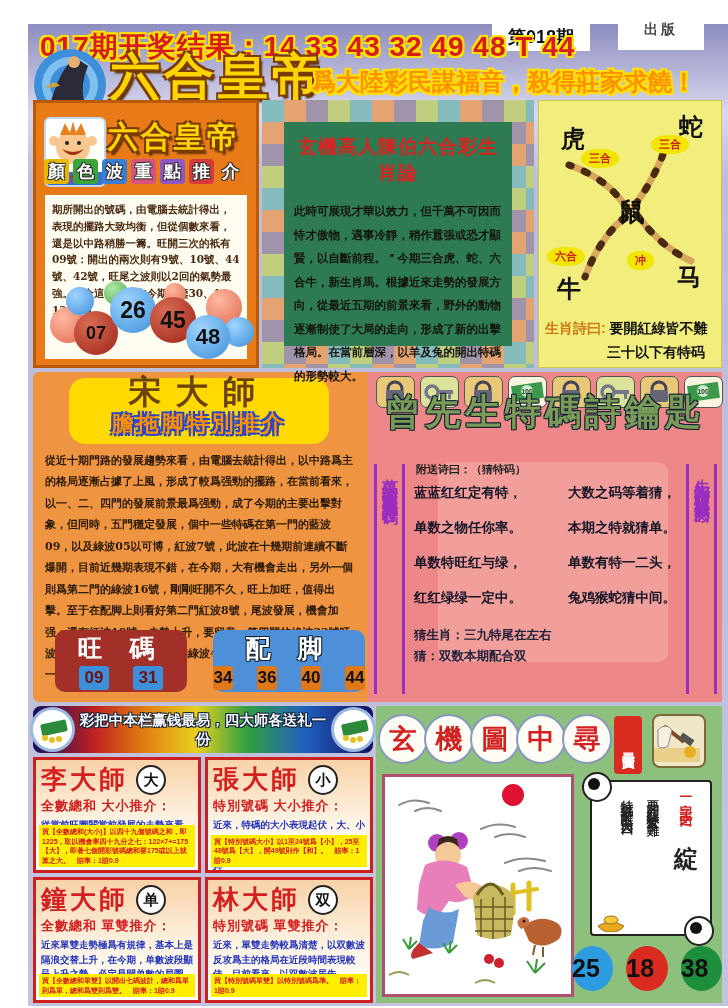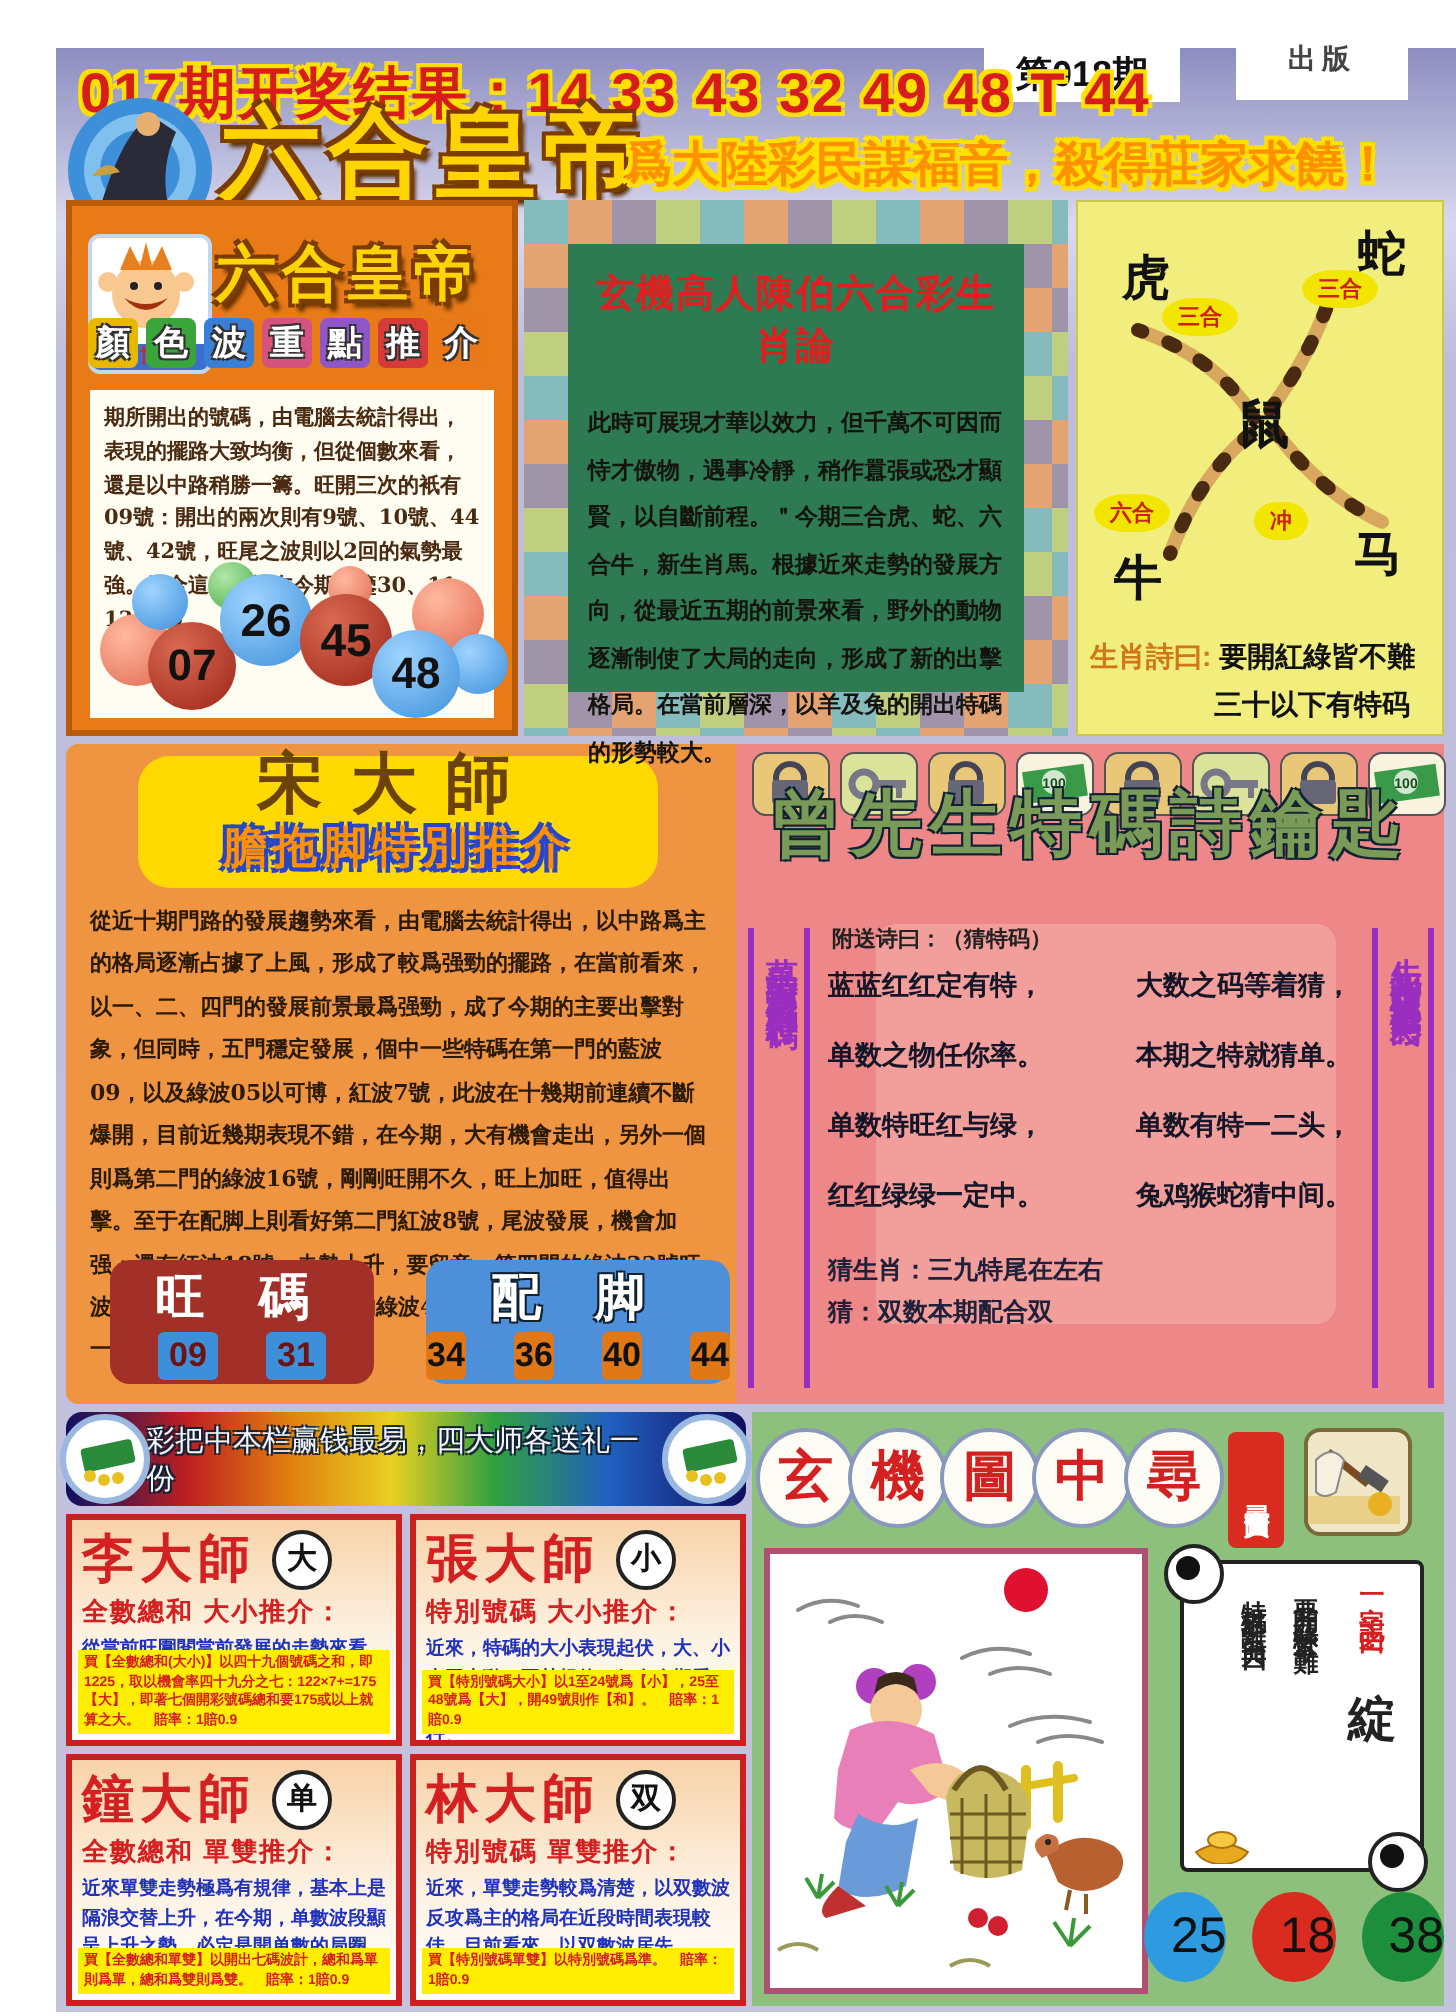--- a/index.html
+++ b/index.html
@@ -97,21 +97,21 @@
   .poem-row{display:flex;justify-content:space-between;margin-bottom:17px}
   .poem-row span{font-family:"DejaVu Serif",serif;font-size:13.5px;font-weight:bold;color:#151528;white-space:nowrap}
   .zeng-guess{left:46px;top:252px;font-size:12.5px;font-weight:bold;color:#20203a;font-family:"DejaVu Serif",serif;line-height:1.7}
   .tips-pill{left:38px;top:294px;width:238px;height:28px;background:#f5c58f;border:2px solid #6a4a1a;
     border-radius:14px;text-align:center;line-height:28px;font-size:14.5px;font-weight:bold;color:#111}
 
   
   .banner{left:33px;top:706px;width:340px;height:47px;border-radius:8px;
     background:linear-gradient(90deg,#101060,#c02020 18%,#e08010 33%,#e8d020 48%,#30a040 63%,#2060c0 80%,#101060)}
   .banner-text{position:absolute;left:40px;top:0;width:260px;height:47px;display:flex;align-items:center;justify-content:center;
-    font-size:14.5px;font-weight:normal;color:#f5f5ff;text-align:left}
+    font-size:14.5px;font-weight:bold;color:#f5f5ff;text-align:center}
   .medal{position:absolute;top:1px;width:45px;height:45px;border-radius:50%;background:#fff;border:3px solid #9ab8e0;box-sizing:border-box;overflow:hidden}
   .masters{left:33px;top:757px;width:340px;height:246px;display:grid;grid-template-columns:1fr 1fr;
     grid-template-rows:116px 126px;gap:4px}
   .master{background:linear-gradient(180deg,#f8d2a8,#fdf3e4 55%,#fff);border:3px solid #cc2020;box-sizing:border-box;
     position:relative;padding:2px 5px;overflow:hidden}
   .m-head{display:flex;align-items:center;gap:8px}
   .m-name{font-size:26px;font-weight:bold;color:#d42020;letter-spacing:3px}
   .m-badge{width:26px;height:26px;border:2px solid #222;border-radius:50%;text-align:center;line-height:26px;
     font-size:15px;font-weight:bold;color:#111;background:#fff}
   .m-sub{font-size:13px;font-weight:bold;color:#d42020;letter-spacing:1px;margin-top:0px}
@@ -131,21 +131,21 @@
   .scroll{left:206px;top:64px;width:136px;height:176px}
   .scroll-paper{position:absolute;left:8px;top:10px;width:118px;height:152px;background:#fff;border:2px solid #222;
     border-radius:12px 4px 12px 4px}
   .scroll-curl{position:absolute;width:26px;height:26px;background:#fff;border:2px solid #222;border-radius:50%}
   .scroll-curl::after{content:"";position:absolute;left:4px;top:4px;width:12px;height:12px;background:#111;border-radius:50%}
   .scroll-cols{position:absolute;right:16px;top:20px;display:flex;flex-direction:row-reverse;gap:9px}
   .scol{writing-mode:vertical-rl;font-family:"DejaVu Serif",serif;font-weight:bold;color:#222;font-size:12.5px;letter-spacing:4px}
   .scol .red{color:#d42020}
   .scol .big{font-size:24px;letter-spacing:0}
   .t-balls{left:196px;top:240px;width:150px;display:flex;gap:13px}
-  .t-ball{width:45px;height:45px;border-radius:50%;text-align:right;line-height:45px;font-size:25px;font-weight:normal;color:#111}
+  .t-ball{width:45px;height:45px;border-radius:50%;text-align:left;line-height:45px;font-size:25px;font-weight:bold;color:#111}
 </style>
 </head>
 <body>
 
 <div class="content"></div>
 
 <div class="abs issue-box">第018期</div>
 <div class="abs publish-tab">出版</div>
 <div class="abs prev-result st-yel">017期开奖结果：14 33 43 32 49 48 T 44</div>
 
@@ -188,21 +188,21 @@
   </div>
   <div class="abs cp-body">期所開出的號碼，由電腦去統計得出，表現的擺路大致均衡，但從個數來看，還是以中路稍勝一籌。旺開三次的衹有09號：開出的兩次則有9號、10號、44號、42號，旺尾之波則以2回的氣勢最強。綜合這些數據在今期推鑒30、11、13、45</div>
   <div class="abs balls">
     <div class="ball b-salmon" style="left:2px;top:26px;width:36px;height:36px"></div>
     <div class="ball b-blue" style="left:18px;top:6px;width:28px;height:28px"></div>
     <div class="ball b-green" style="left:56px;top:0px;width:24px;height:24px"></div>
     <div class="ball b-salmon" style="left:116px;top:2px;width:22px;height:22px"></div>
     <div class="ball b-salmon" style="left:158px;top:8px;width:36px;height:36px"></div>
     <div class="ball b-blue" style="left:176px;top:36px;width:30px;height:30px"></div>
     <div class="ball b-green" style="left:148px;top:48px;width:22px;height:22px"></div>
-    <div class="ball b-maroon" style="left:26px;top:30px;width:44px;height:44px;font-size:22px;line-height:44px">07</div>
+    <div class="ball b-maroon" style="left:26px;top:30px;width:44px;height:44px;font-size:18px;line-height:44px">07</div>
     <div class="ball b-blue" style="left:62px;top:6px;width:46px;height:46px;font-size:23px;line-height:46px">26</div>
     <div class="ball b-maroon" style="left:102px;top:16px;width:46px;height:46px;font-size:23px;line-height:46px">45</div>
     <div class="ball b-blue" style="left:138px;top:34px;width:44px;height:44px;font-size:22px;line-height:44px">48</div>
   </div>
 </div>
 
 <div class="abs essay-panel">
   <div class="essay-inner">
     <div class="essay-title">玄機高人陳伯六合彩生肖論</div>
     <div class="essay-body">此時可展現才華以效力，但千萬不可因而恃才傲物，遇事冷靜，稍作囂張或恐才顯賢，以自斷前程。＂今期三合虎、蛇、六合牛，新生肖馬。根據近來走勢的發展方向，從最近五期的前景來看，野外的動物逐漸制使了大局的走向，形成了新的出擊格局。在當前層深，以羊及兔的開出特碼的形勢較大。</div>

